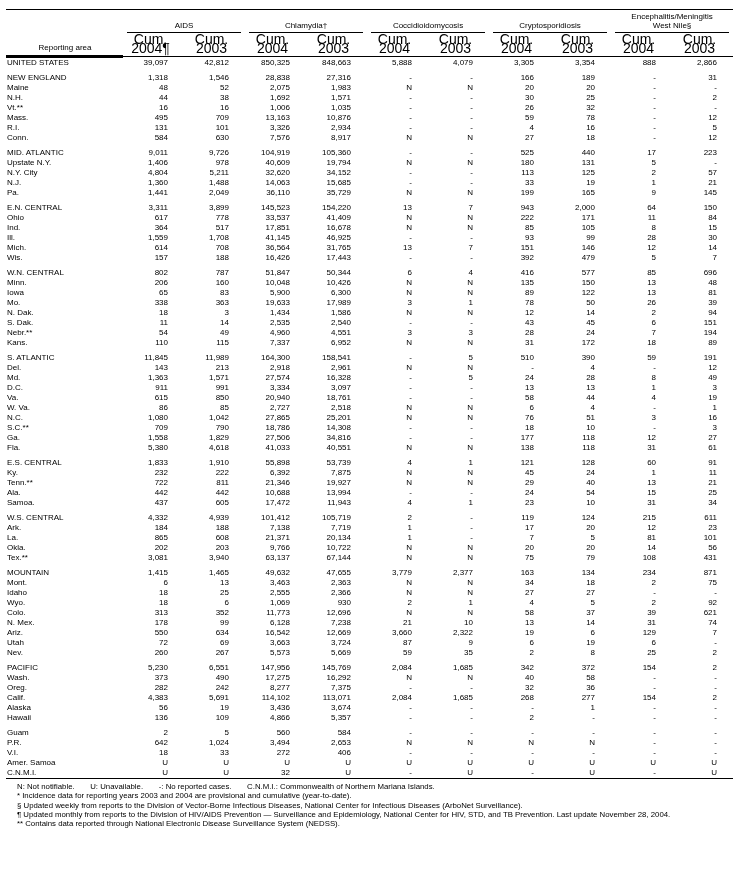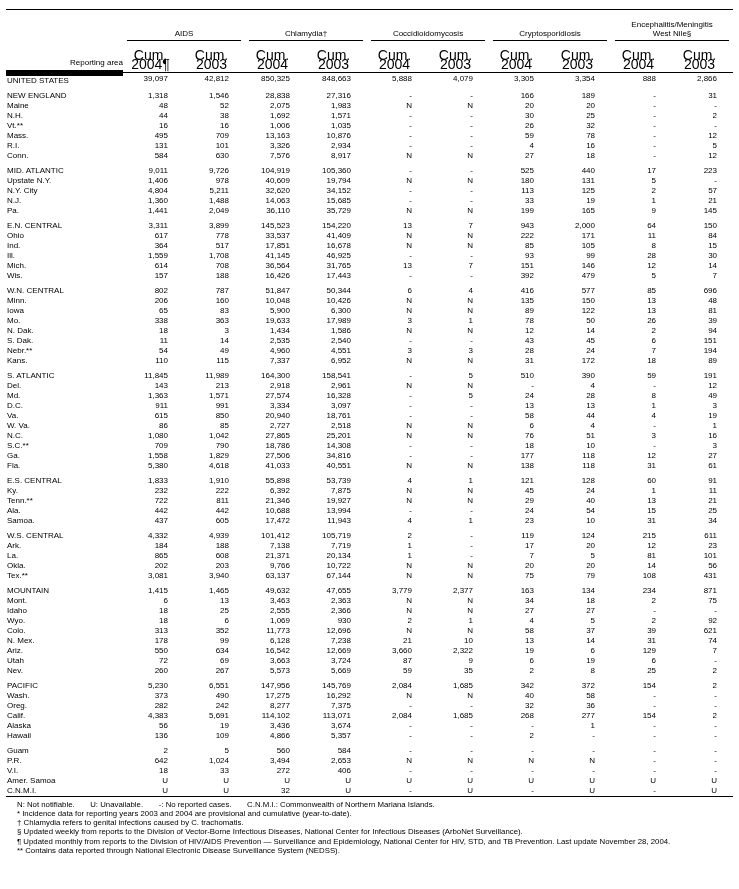--- a/index.html
+++ b/index.html
@@ -19,27 +19,27 @@
     table-layout: fixed;
     margin-top: 3px;
     border-top: 1px solid #000;
     border-bottom: 1px solid #000;
   }
   col.c-area { width: 117px; }
   col.c-num  { width: 61px; }
 
   th { font-weight: 400; }
   .area-head {
-    text-align: right; vertical-align: bottom;
+    text-align: center; vertical-align: bottom;
     font-size: 8px; line-height: 9px;
     padding: 0 0 3px 1px;
-    border-bottom: 6px solid #000000;
+    border-bottom: 3px solid #000000;
   }
   .group { vertical-align: bottom; padding: 2px 0 0 0; }
-  .gline { margin: 8px 4px; border-bottom: 1px solid #000; padding-bottom: 2px; }
+  .gline { margin: 0 4px; border-bottom: 1px solid #000; padding-bottom: 2px; }
   .gl { text-align: center; font-size: 8px; line-height: 9px; white-space: nowrap; overflow: visible; }
   .sub {
     text-align: center; vertical-align: bottom;
     font-size: 14px; line-height: 9px;
     padding: 2px 6px 3px 0;
     border-bottom: 1px solid #000;
   }
   .sub div { white-space: nowrap; }
 
   tbody td {
@@ -1048,19 +1048,18 @@
           <td class="num">U</td>
           <td class="num">-</td>
           <td class="num">U</td>
         </tr>
       </tbody>
   </table>
 
   <div class="footnotes" id="footnotes">
       <div class="footnote">N: Not notifiable.  U: Unavailable.  -: No reported cases.  C.N.M.I.: Commonwealth of Northern Mariana Islands.</div>
       <div class="footnote">* Incidence data for reporting years 2003 and 2004 are provisional and cumulative (year-to-date).</div>
-      <div class="footnote">† Chlamydia refers to genital infections caused by C. trachomatis.</div>
       <div class="footnote">§ Updated weekly from reports to the Division of Vector-Borne Infectious Diseases, National Center for Infectious Diseases (ArboNet Surveillance).</div>
       <div class="footnote">¶ Updated monthly from reports to the Division of HIV/AIDS Prevention — Surveillance and Epidemiology, National Center for HIV, STD, and TB Prevention. Last update November 28, 2004.</div>
       <div class="footnote">** Contains data reported through National Electronic Disease Surveillance System (NEDSS).</div>
     </div>
 
 </div>
 
 </body></html>

